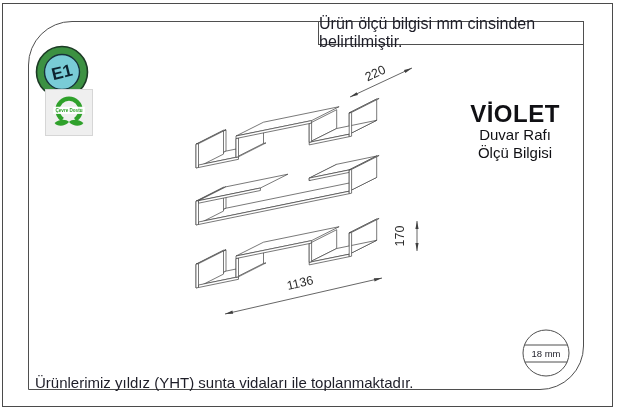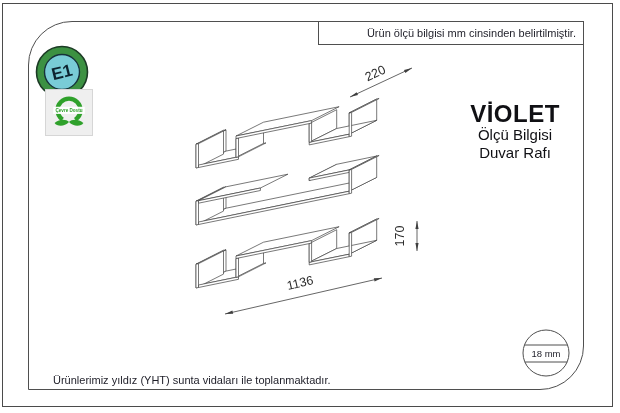--- a/index.html
+++ b/index.html
@@ -6,30 +6,30 @@
   .page{position:relative;width:620px;height:413px;background:#ffffff;overflow:hidden;
         font-family:"Liberation Sans",sans-serif;color:#222;}
   .outer-border{position:absolute;left:2px;top:3px;width:611px;height:404px;
         border:1px solid #4b4b4b;box-sizing:border-box;}
   .inner-frame{position:absolute;left:28px;top:21px;width:556px;height:369px;
         border:1px solid #4f4f4f;box-sizing:border-box;
         border-radius:44px 0 44px 0;background:#fff;}
   .top-note-box{position:absolute;left:318px;top:21px;width:266px;height:24px;
         border:1px solid #4f4f4f;box-sizing:border-box;background:#fff;
         display:flex;align-items:center;justify-content:flex-end;padding-right:7px;}
-  .top-note-box span{font-size:11px;color:#1e1e28;}
+  .top-note-box span{font-size:16px;color:#1e1e28;}
   .title-block{position:absolute;left:450px;top:54px;width:130px;text-align:center;}
   .product-name{font-size:24px;font-weight:700;letter-spacing:.5px;color:#101014;line-height:24px;margin-top:48px;}
   .subtitle{font-size:15px;color:#101014;line-height:16.5px;margin-top:1px;}
   .e1-badge{position:absolute;left:35px;top:45px;width:54px;height:54px;}
   .eco-badge{position:absolute;left:45px;top:89px;width:48px;height:47px;
         border:1px solid #d6d6d6;background:#efefef;box-sizing:border-box;}
   .drawing{position:absolute;left:140px;top:60px;width:300px;height:270px;}
   .thickness-symbol{position:absolute;left:515px;top:322px;width:70px;height:70px;}
-  .bottom-note{position:absolute;left:53px;top:374px;font-size:11px;color:#1e1e28;}
+  .bottom-note{position:absolute;left:35px;top:374px;font-size:15px;color:#1e1e28;}
   .f{fill:#ffffff;stroke:#3f3f3f;stroke-width:0.7;stroke-linejoin:round;}
   .dim{stroke:#3f3f3f;stroke-width:0.8;fill:none;}
   .ah{fill:#3f3f3f;stroke:none;}
   .dimtxt{fill:#2b2b2b;font-size:12.5px;font-family:"Liberation Sans",sans-serif;}
 </style>
 </head>
 <body>
 
 <div class="page">
   <div class="outer-border"></div>
@@ -52,22 +52,22 @@
       <circle cx="24" cy="21" r="12" fill="none" stroke="#2fa12b" stroke-width="4.6" stroke-dasharray="61.4 14" stroke-dashoffset="49.55"></circle>
       <path d="M24,33.5 C19,39 11,38 9,34.5 C14,30 21,30 24,33.5 Z" fill="#2fa12b"></path>
       <path d="M24,33.5 C29,39 37,38 39,34.5 C34,30 27,30 24,33.5 Z" fill="#2fa12b"></path>
       <rect x="7.5" y="17.5" width="33" height="7.5" fill="#ffffff" opacity="0.95"></rect>
       <text x="24" y="23.2" text-anchor="middle" font-size="4.8" font-weight="bold" fill="#2fa12b">Çevre Dostu</text>
     </svg>
   </div>
 
   <div class="title-block">
     <div class="product-name">VİOLET</div>
+    <div class="subtitle">Duvar Rafı</div>
     <div class="subtitle">Ölçü Bilgisi</div>
-    <div class="subtitle">Duvar Rafı</div>
   </div>
 
   <svg class="drawing" viewBox="0 0 300 270">
 
     <g>
       <polygon class="f" points="58.5,105.0 86.0,91.1 86.0,69.8 58.5,83.7"></polygon>
       <polygon class="f" points="209.2,74.2 236.7,60.3 236.7,39.0 209.2,52.9"></polygon>
       <polygon class="f" points="169.2,82.3 196.7,68.5 196.7,49.7 169.2,63.6"></polygon>
       <polygon class="f" points="169.2,82.3 209.2,74.2 236.7,60.3 196.7,68.5"></polygon>
       <polygon class="f" points="58.5,105.0 98.5,96.8 126.0,82.9 86.0,91.1"></polygon>

